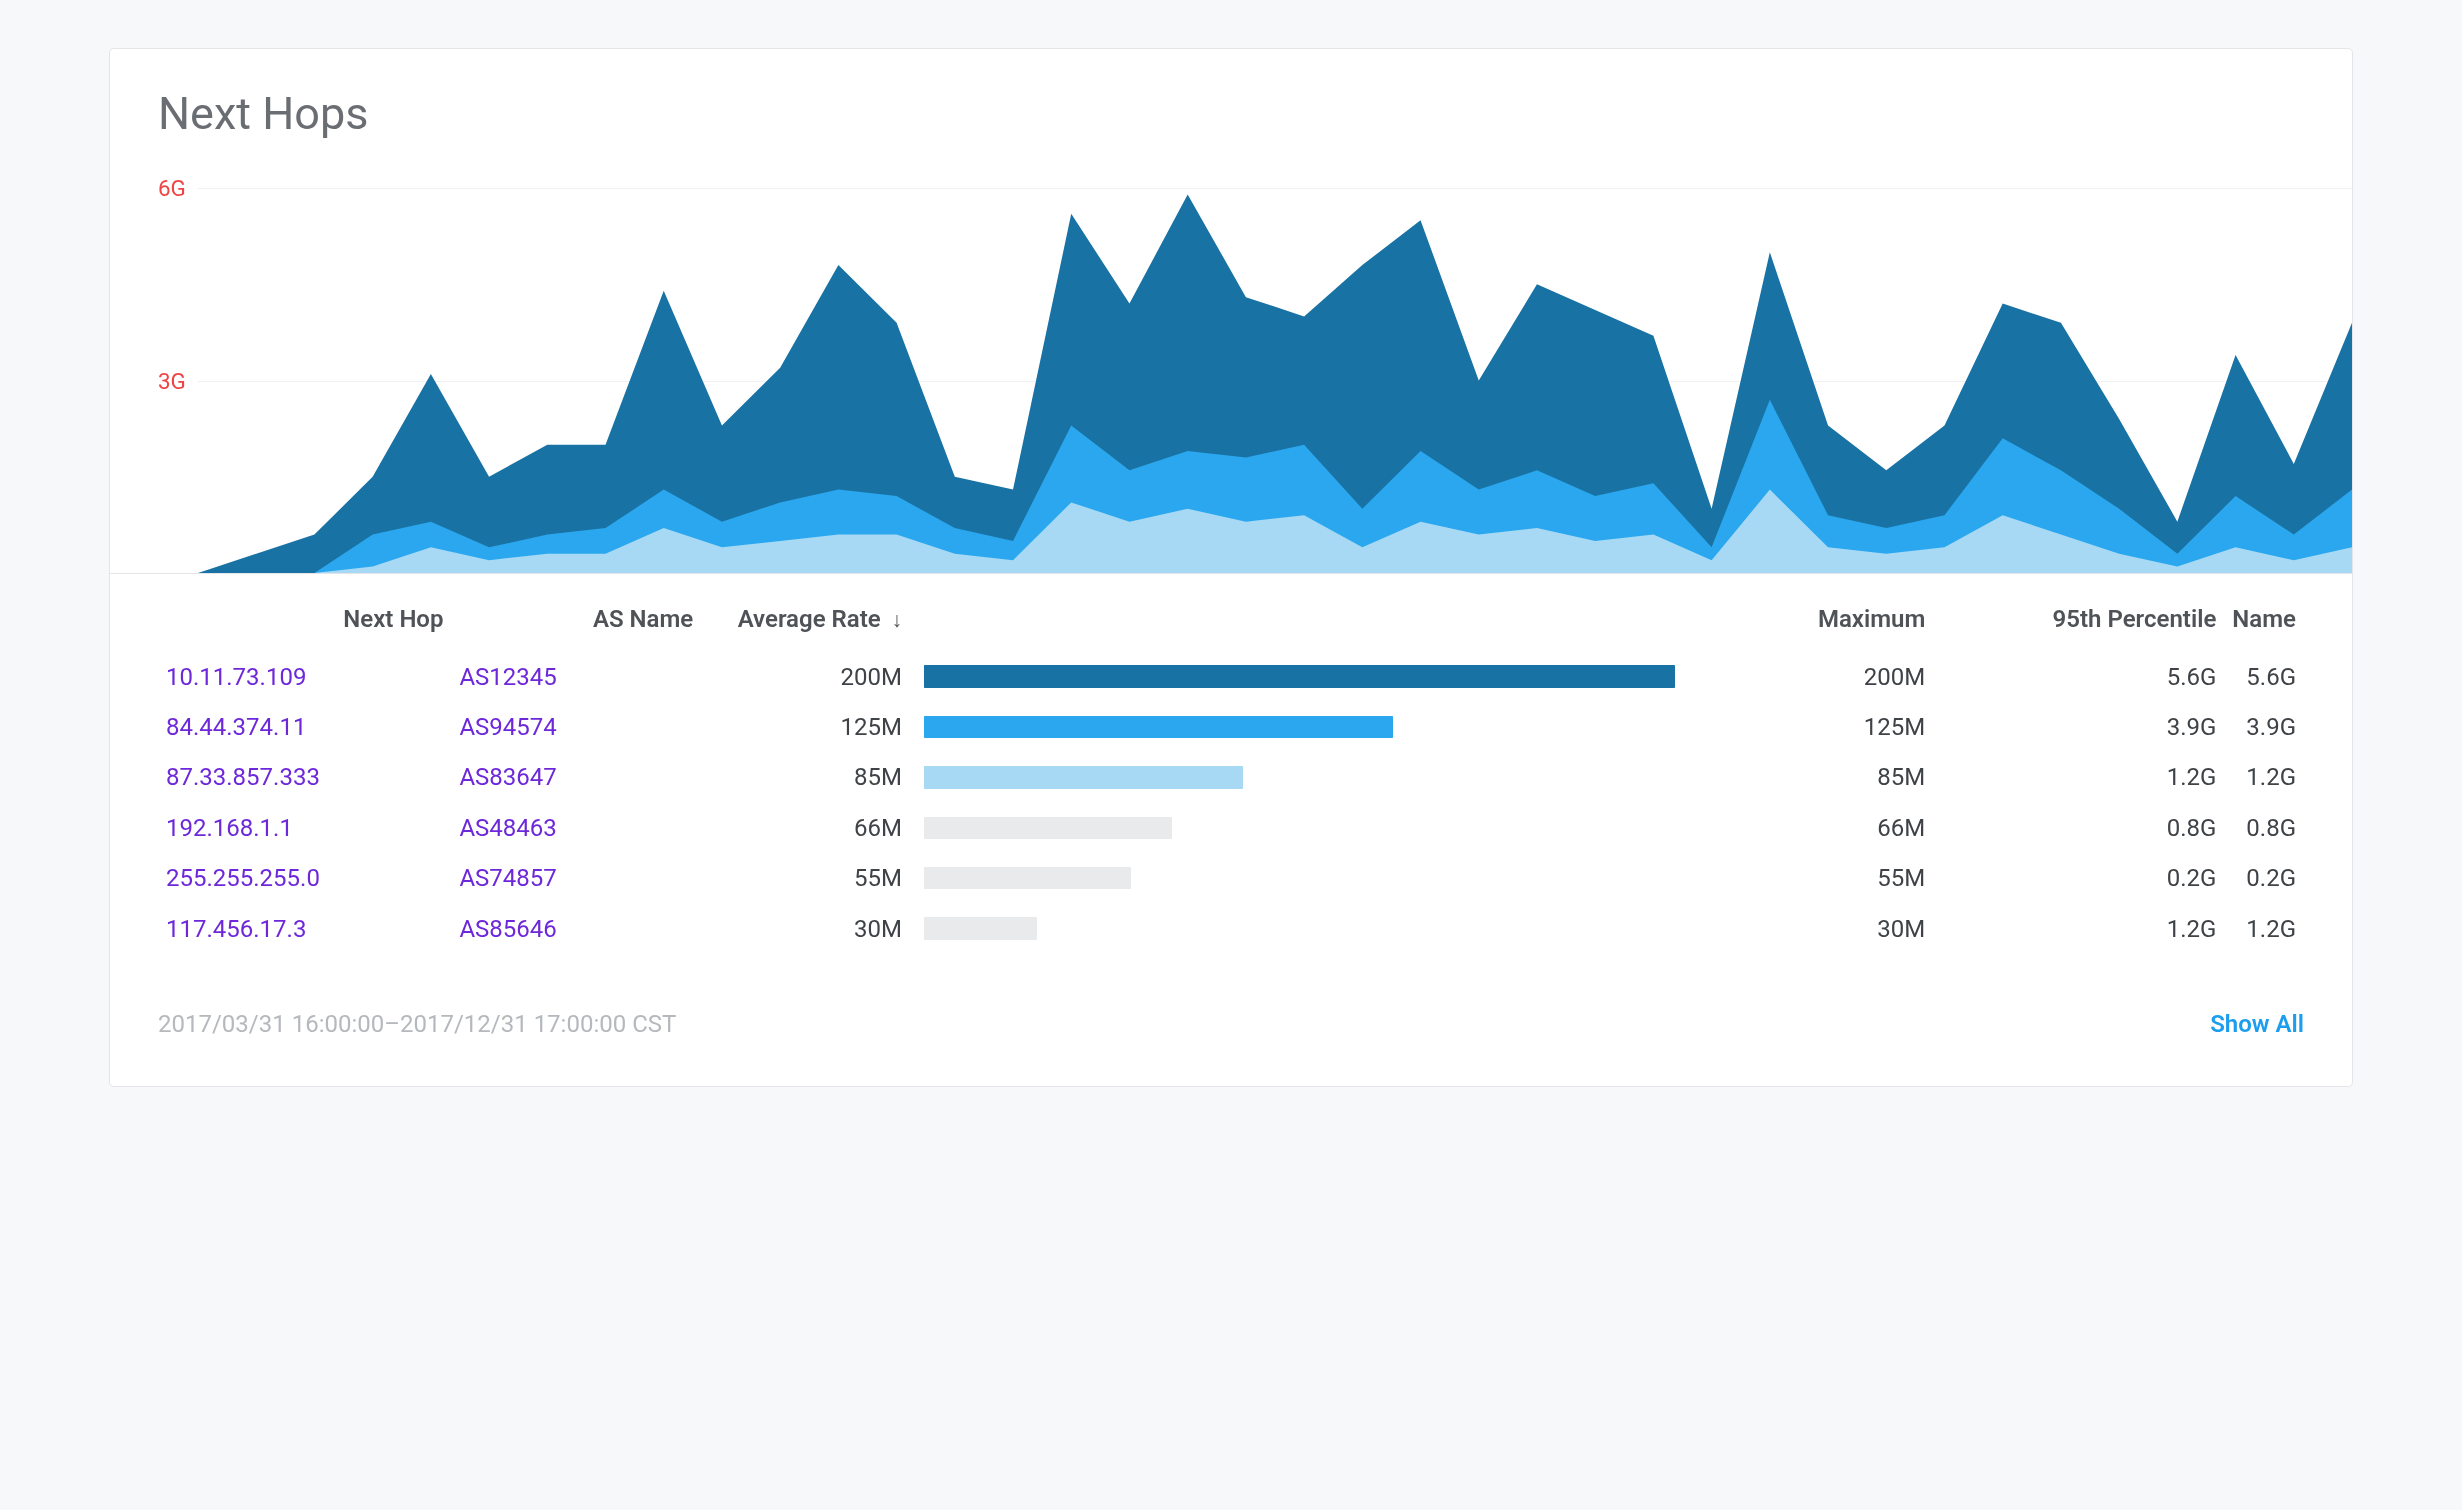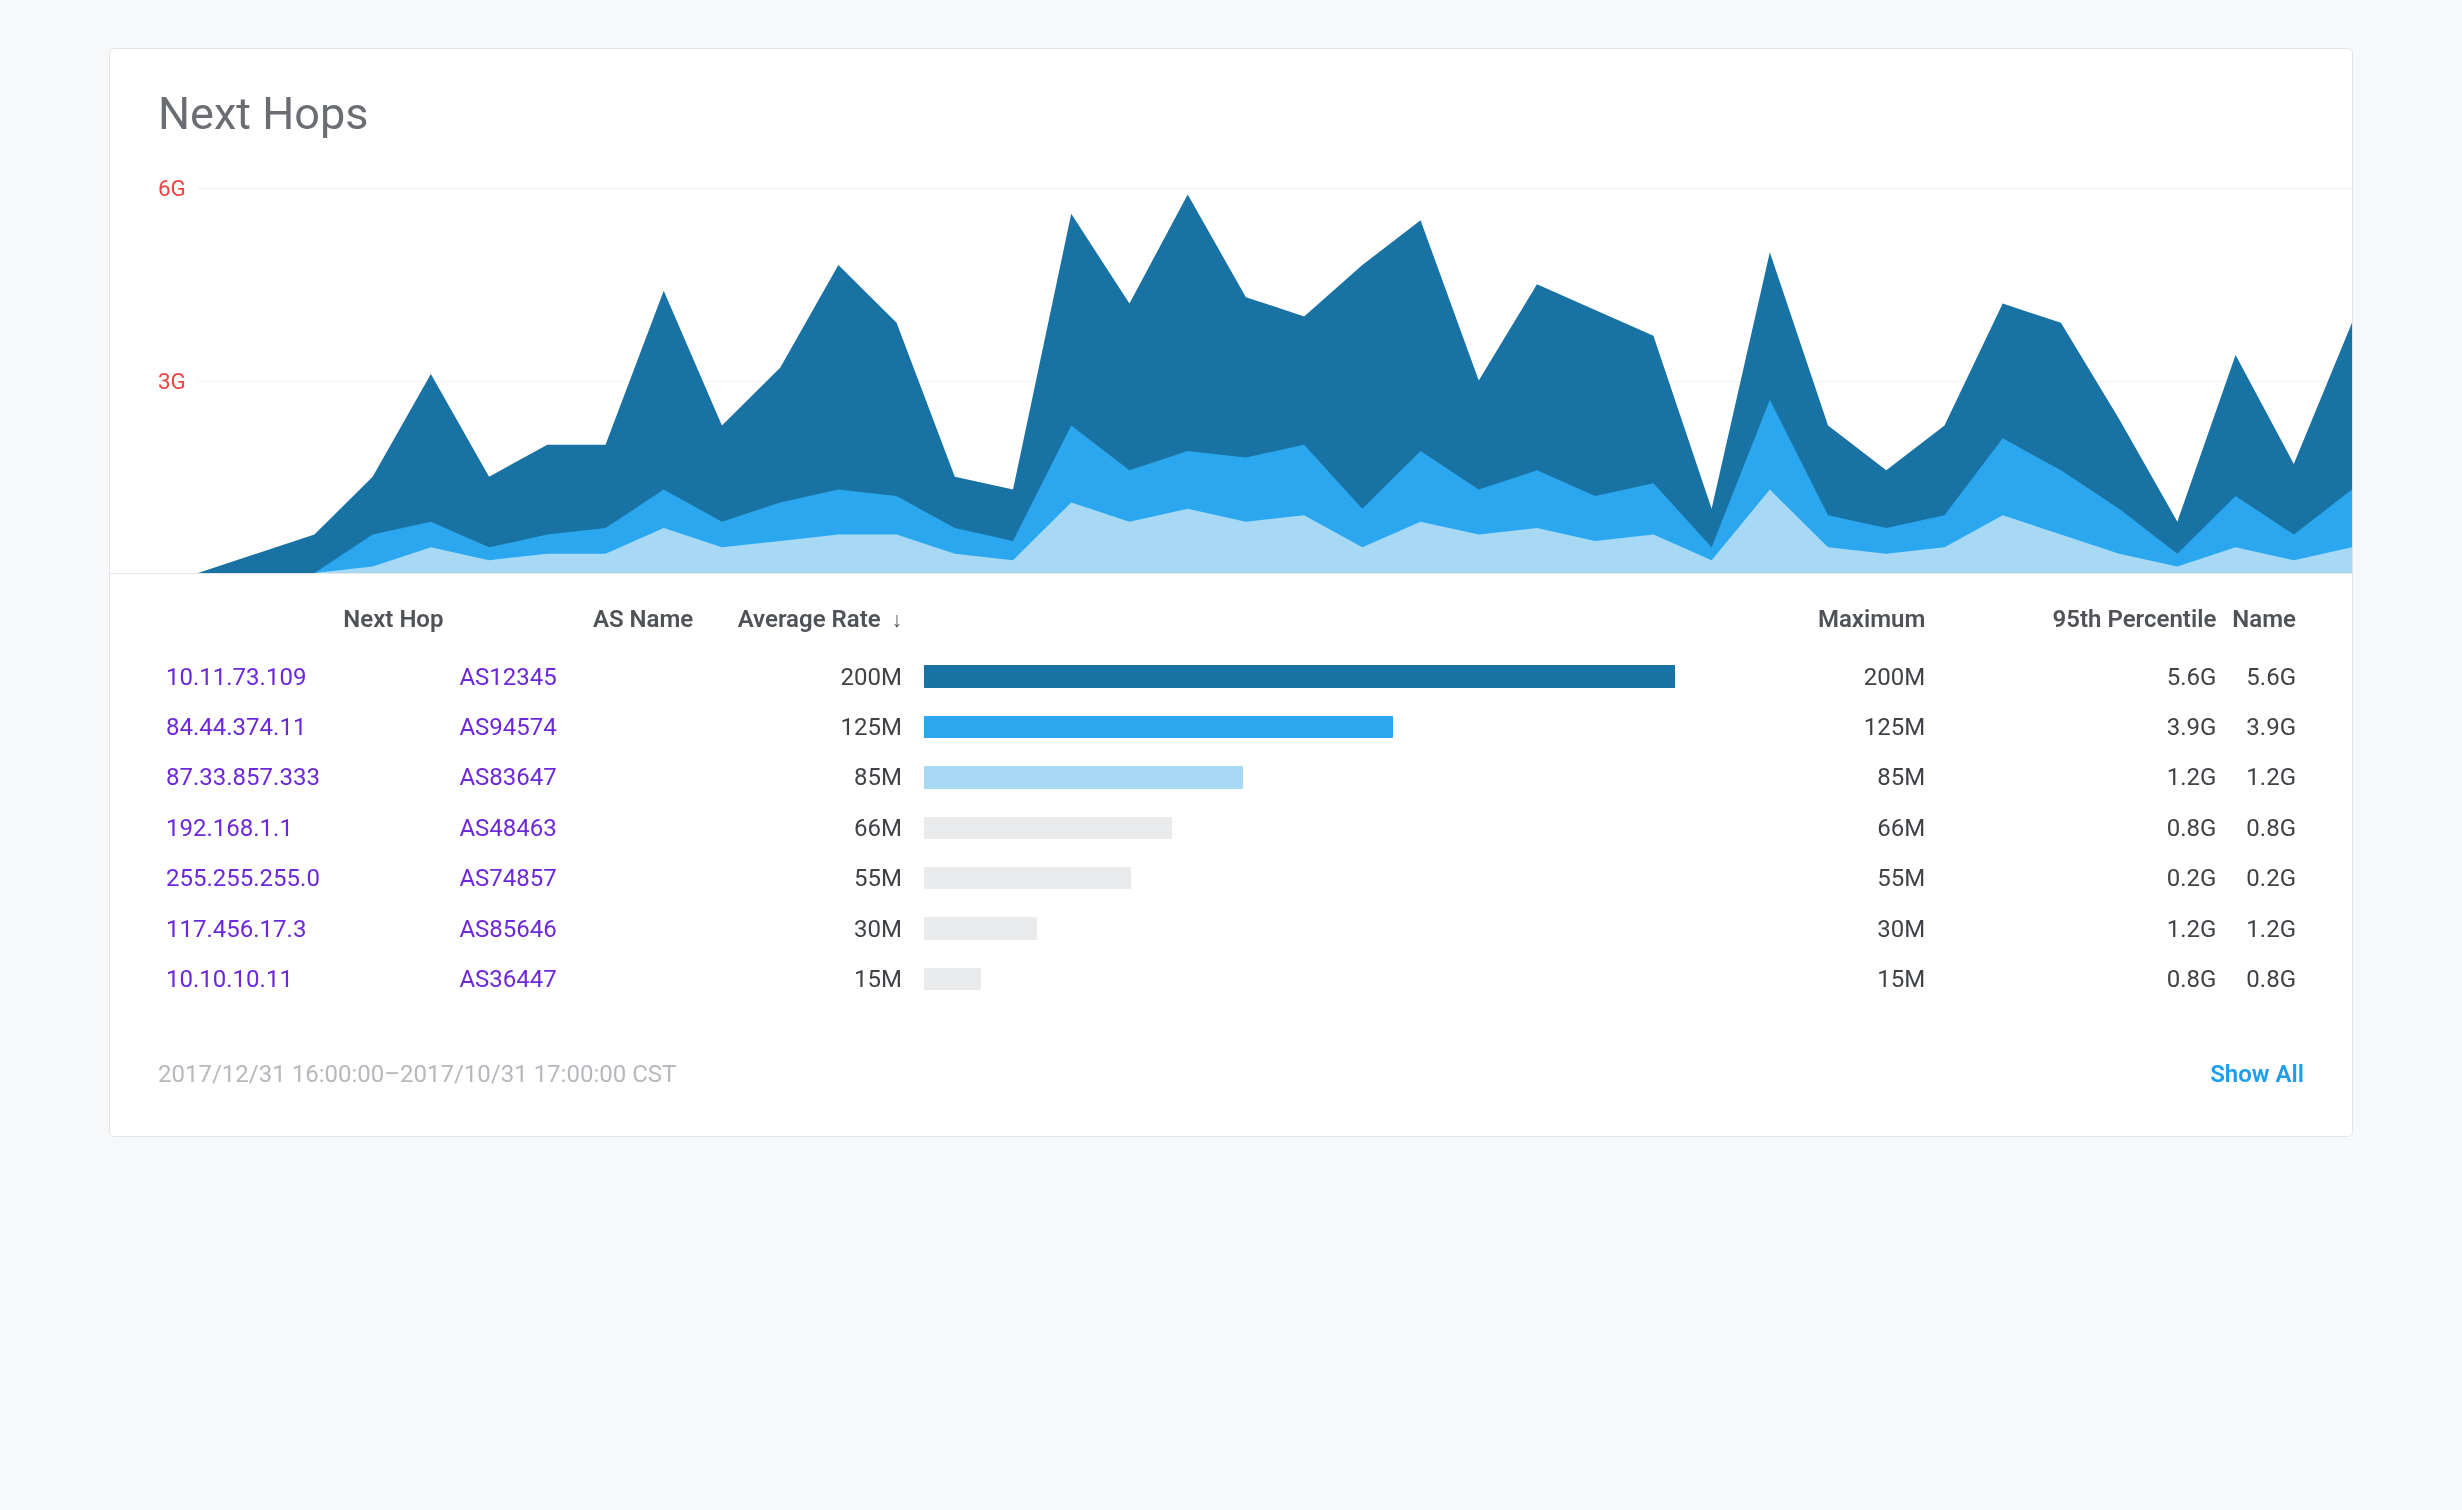--- a/index.html
+++ b/index.html
@@ -227,36 +227,23 @@
             <td class="right">30M</td>
             <td class="bar-cell">
               <div class="bar-track">
                 <div class="bar-fill" style="width: 15%; background: rgb(233, 234, 236);"></div>
               </div>
             </td>
             <td class="right">30M</td>
             <td class="right">1.2G</td>
             <td class="right">1.2G</td>
           </tr>
-          <tr>
-            <td><span class="link">10.10.10.11</span></td>
-            <td><span class="link">AS36447</span></td>
-            <td class="right">15M</td>
-            <td class="bar-cell">
-              <div class="bar-track">
-                <div class="bar-fill" style="width: 7.5%; background: rgb(233, 234, 236);"></div>
-              </div>
-            </td>
-            <td class="right">15M</td>
-            <td class="right">0.8G</td>
-            <td class="right">0.8G</td>
-          </tr>
         </tbody>
     </table>
   </div>
 
   <div class="footer">
-    <span class="timestamp">2017/12/31 16:00:00–2017/10/31 17:00:00 CST</span>
+    <span class="timestamp">2017/03/31 16:00:00–2017/12/31 17:00:00 CST</span>
     <span class="show-all">Show All</span>
   </div>
 
 </div>
 
 
 </body></html>

